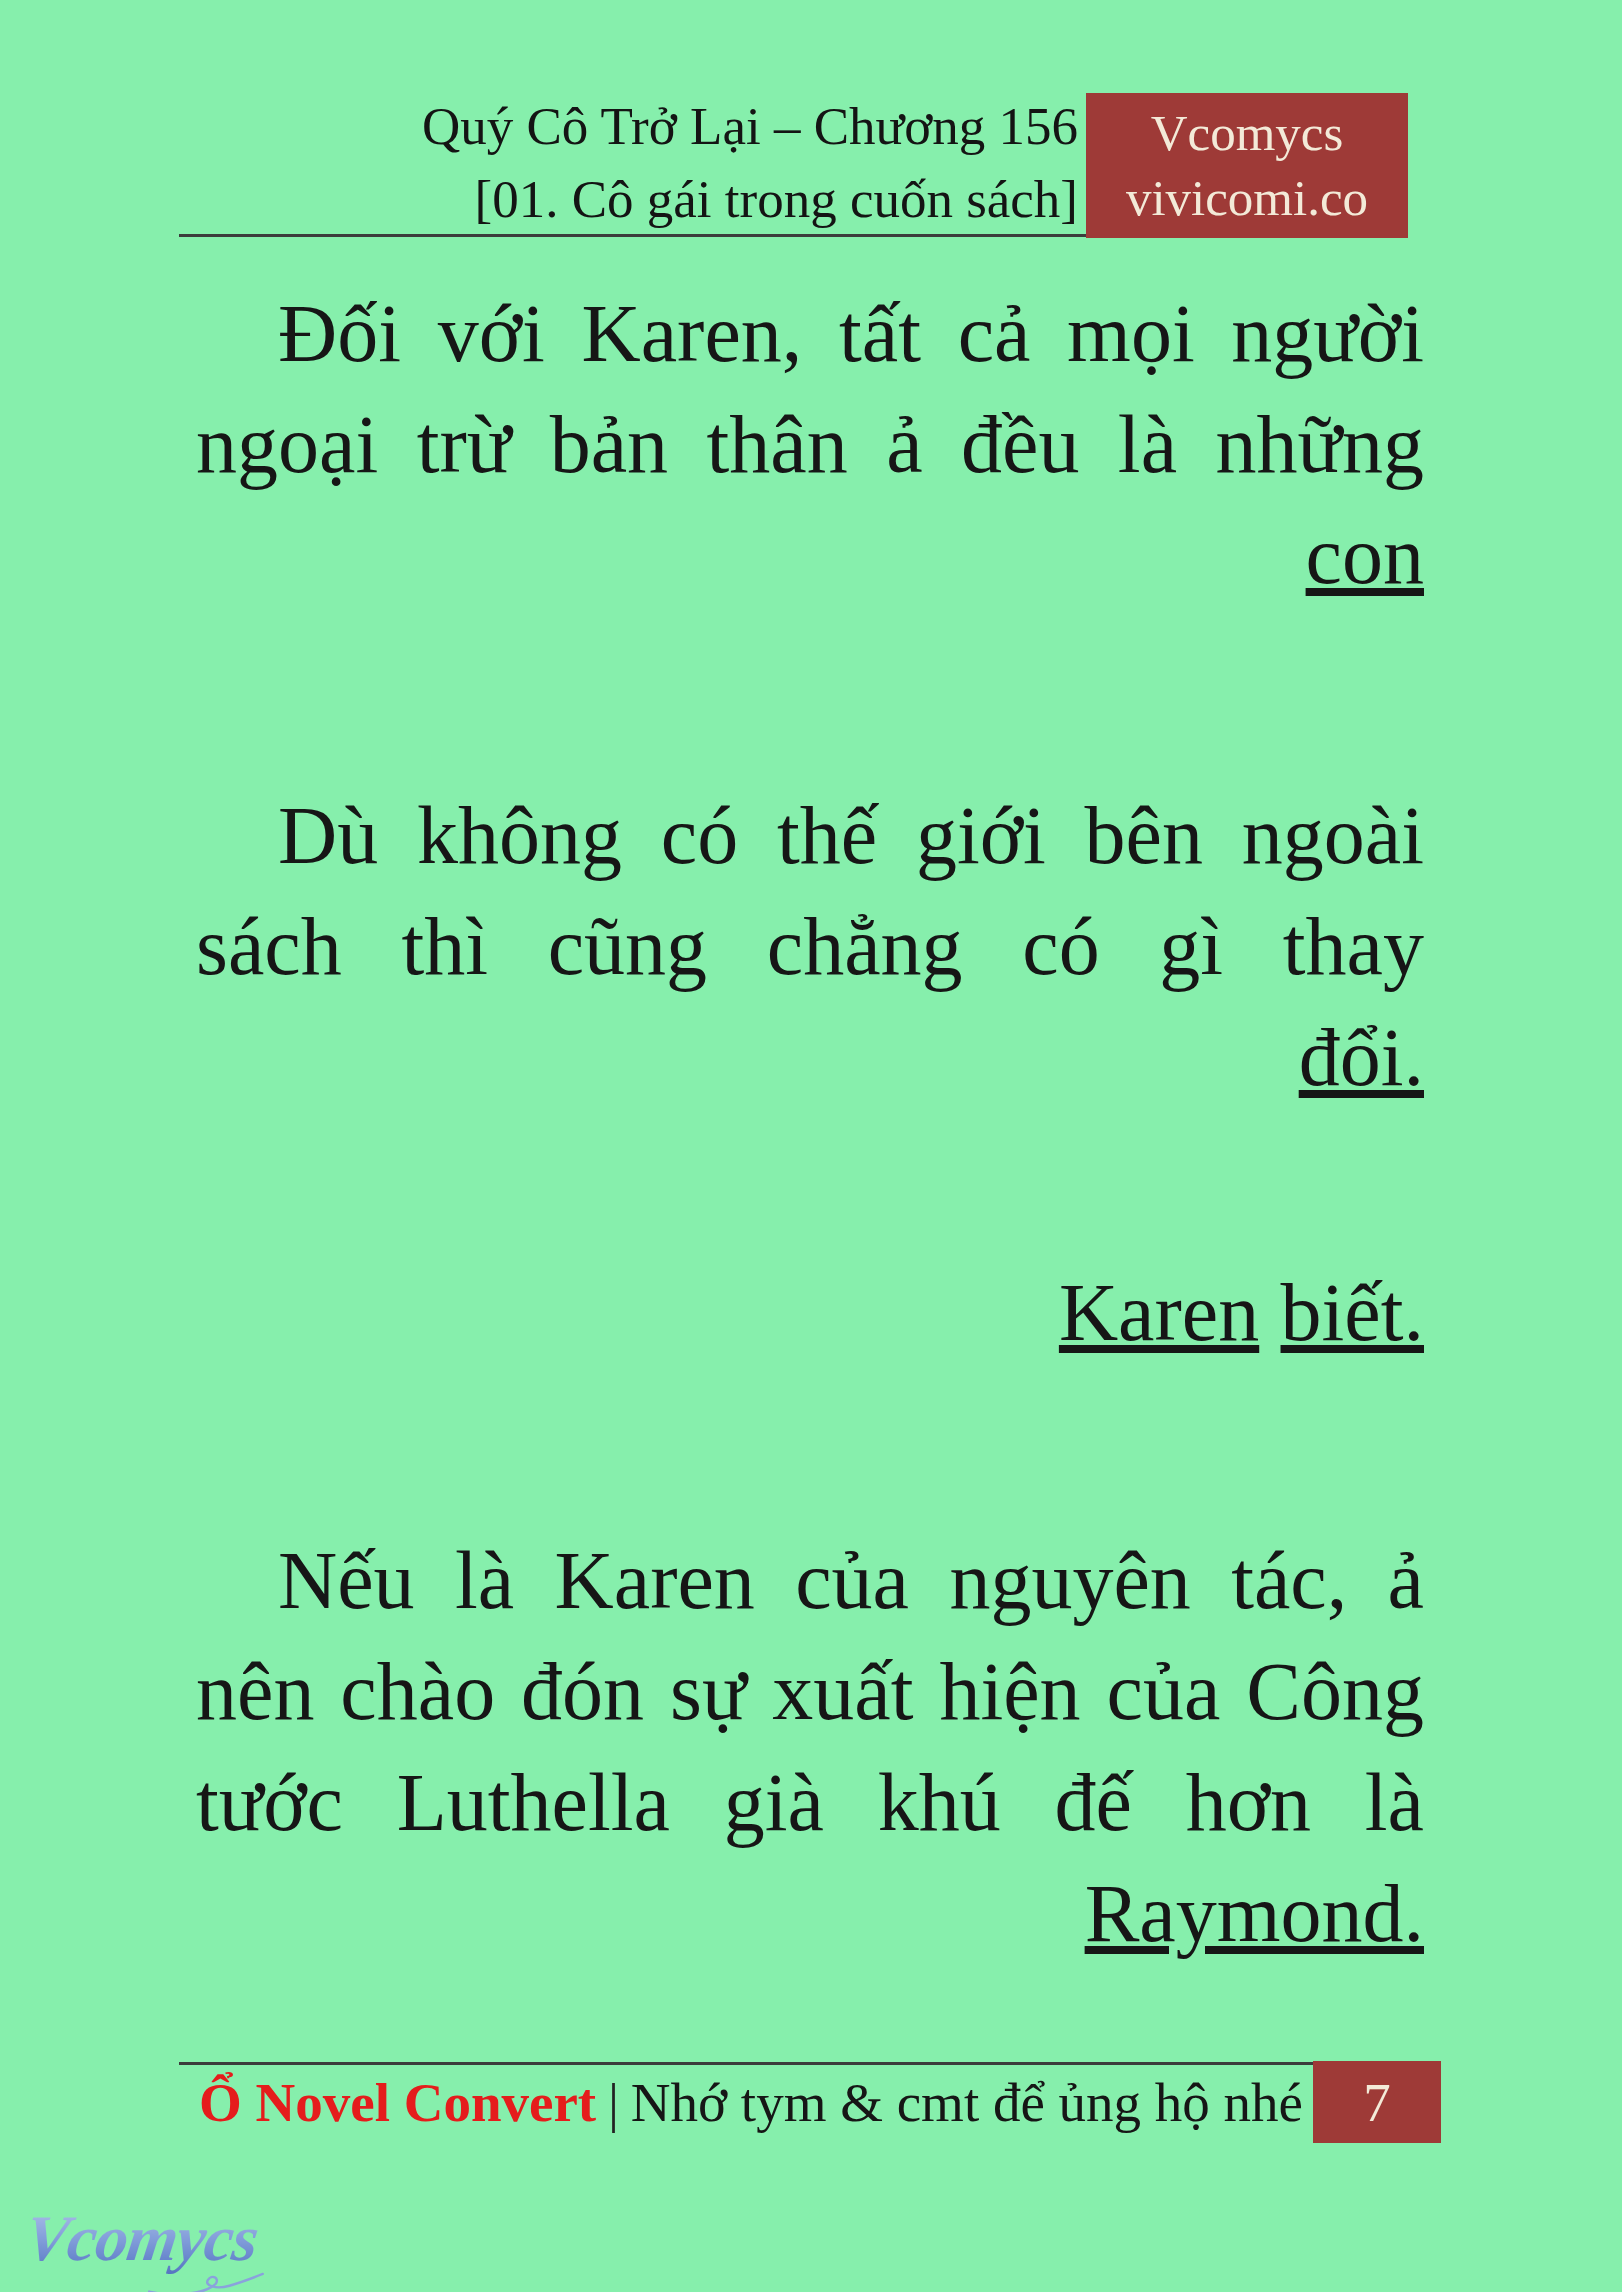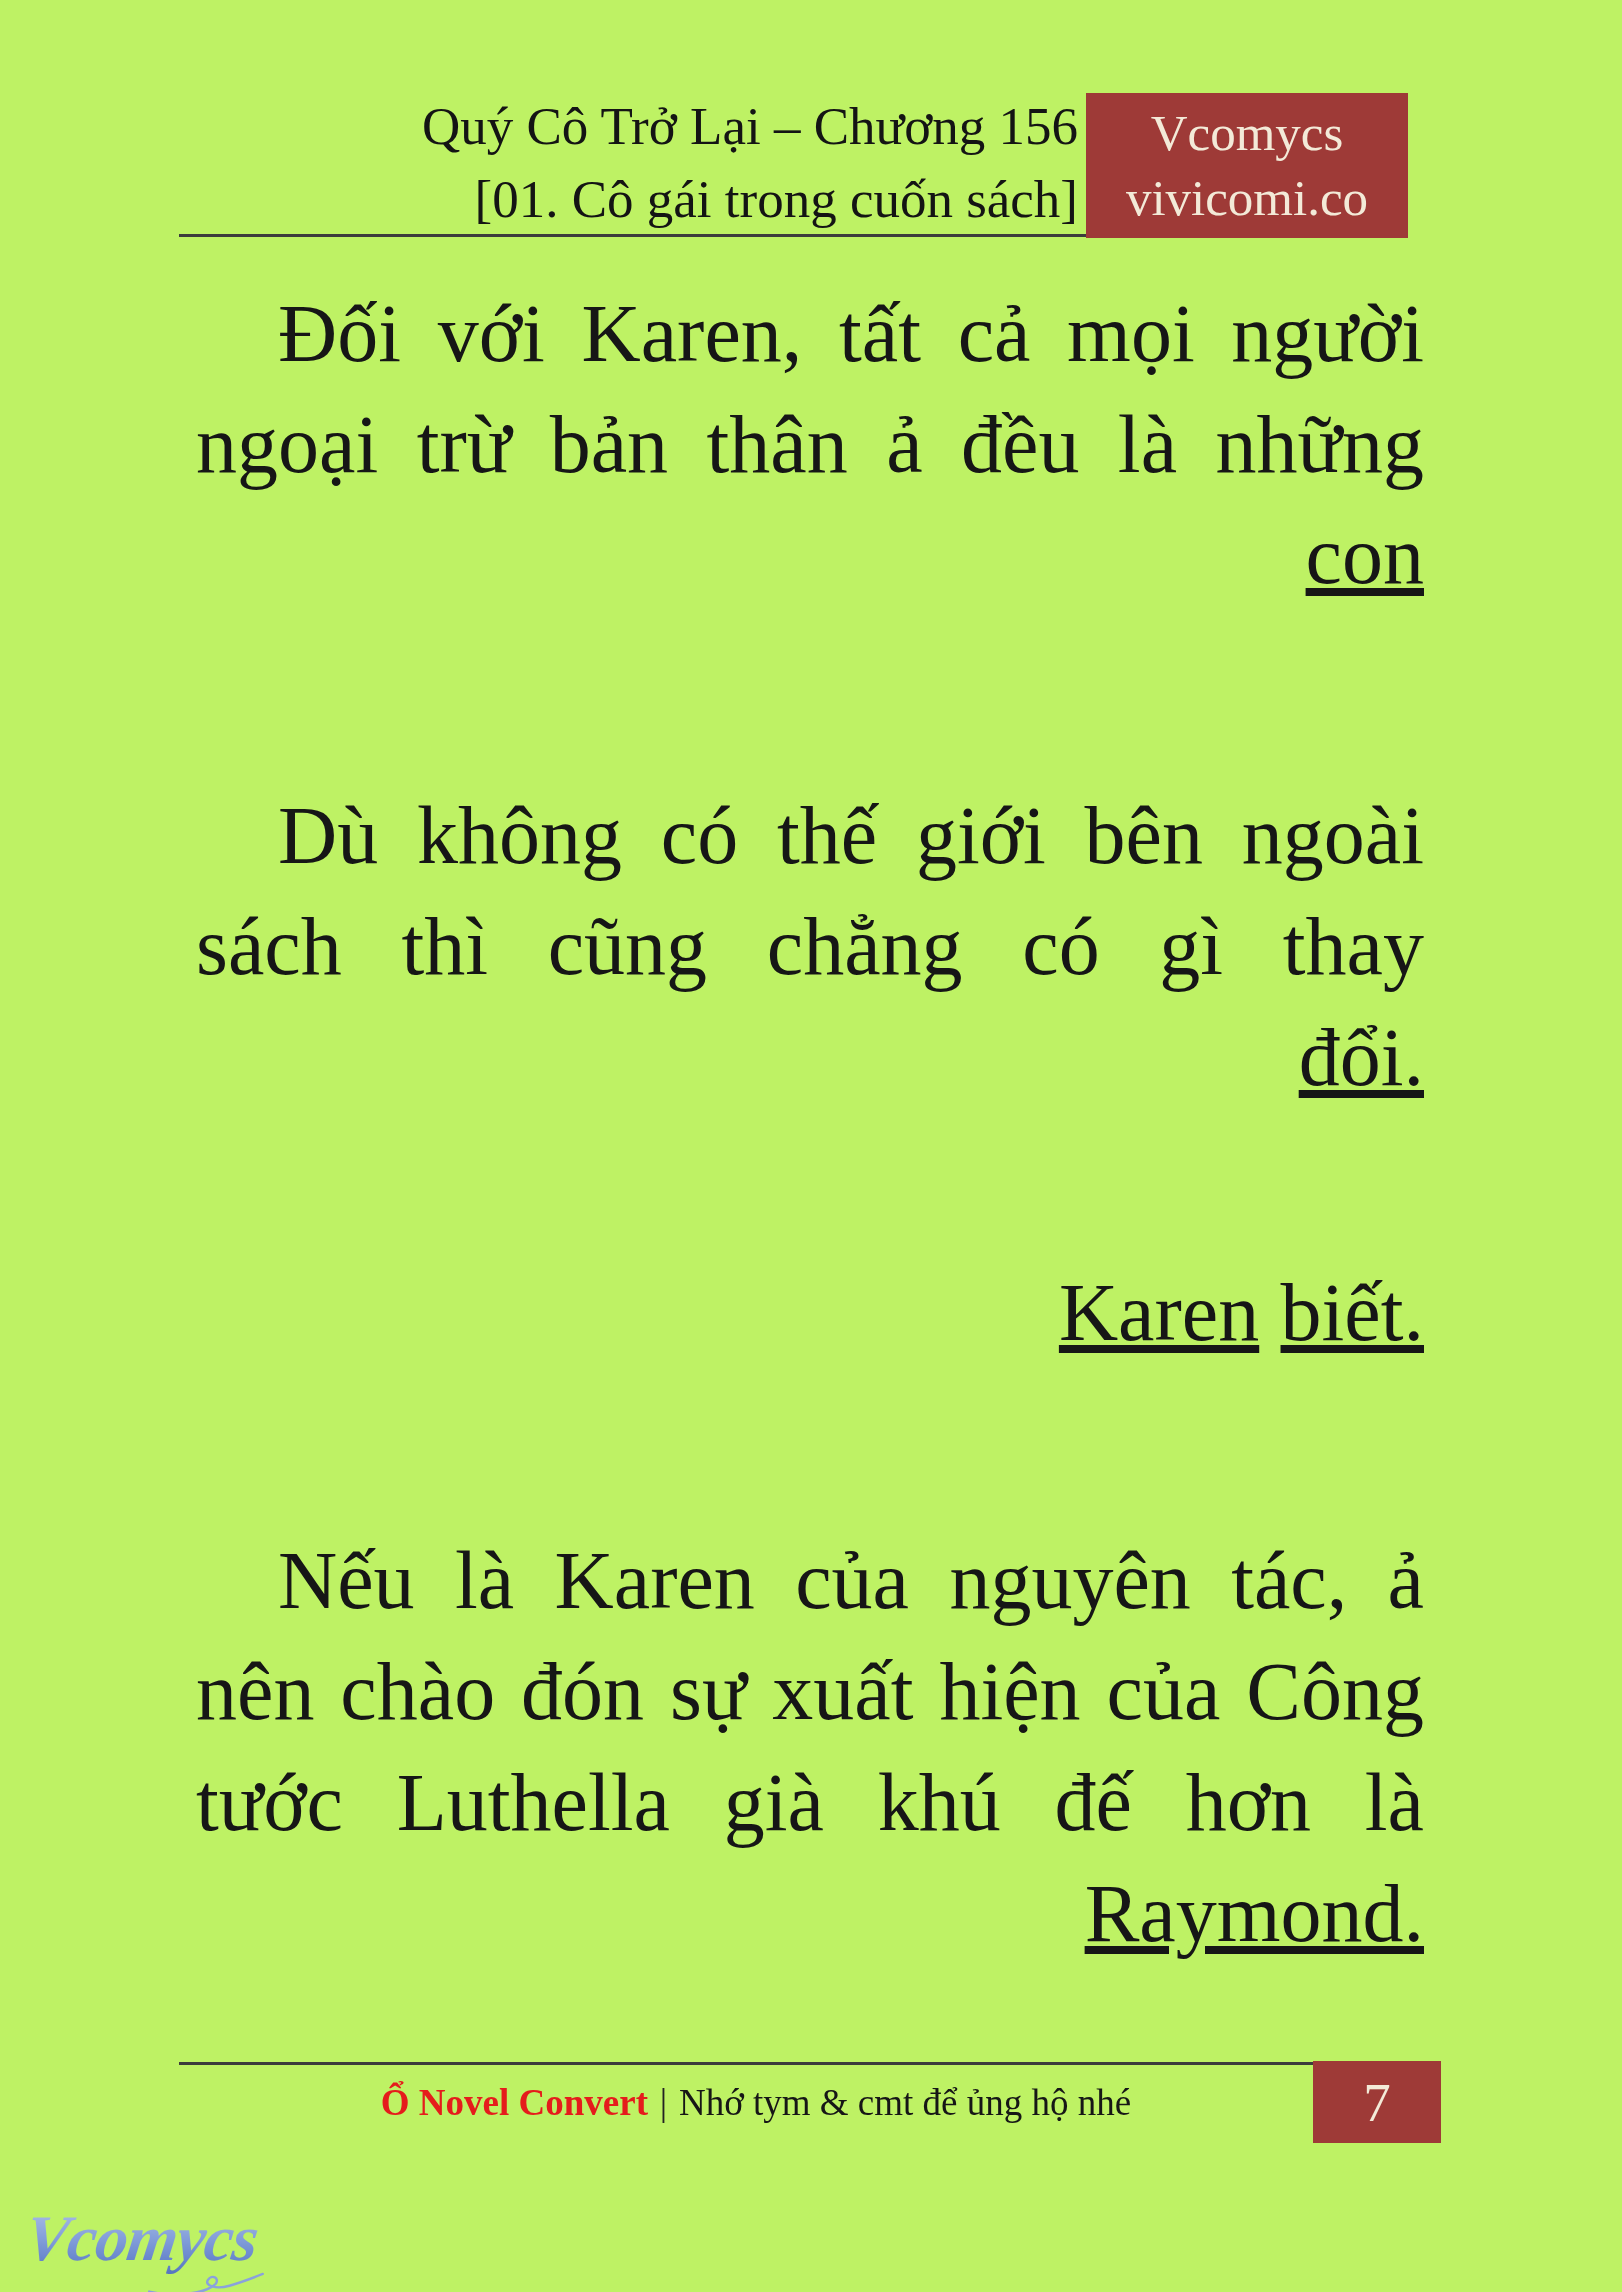--- a/index.html
+++ b/index.html
@@ -1,17 +1,17 @@
 <!DOCTYPE html>
 <html style="--box-red: #9e3a37; --accent-red: #e51c1c; --cream: #f3ead8; --rule: #3c3c3c;"><head>
 <meta charset="utf-8">
 <style>
   html,body { margin:0; padding:0; background:#ffffff; }
   .page {
-    position:relative; width:1622px; height:2293px; background:#bef264;
+    position:relative; width:1622px; height:2293px; background:#86efac;
     font-family:"Liberation Serif","DejaVu Serif",serif; overflow:hidden;
   }
 
   
   .header-text {
     position:absolute; left:179px; top:90px; width:899px;
     text-align:right; font-size:53px; line-height:73px; color:#141414;
     white-space:nowrap;
   }
   .header-rule {
@@ -38,22 +38,22 @@
   .line span { white-space:nowrap; }
   .line.first { margin-left:82px; }
   .line.last { justify-content:flex-end; gap:0.26em;text-decoration:underline; }
 
   
   .footer-rule {
     position:absolute; left:179px; top:2062px; width:1262px; height:2.9px;
     background:var(--rule);
   }
   .footer-text {
-    position:absolute; left:194px; top:2066px; width:1124px;
-    text-align:center; font-size:37px; line-height:74px; white-space:nowrap;
+    position:absolute; left:179px; top:2066px; width:1124px;
+    text-align:right; font-size:55px; line-height:74px; white-space:nowrap;
   }
   .footer-brand { color:var(--accent-red); font-weight:bold; }
   .footer-sep { color:#222222; padding:0 11.8px; font-weight:normal; }
   .footer-note { color:#161616; }
   .page-box {
     position:absolute; left:1313px; top:2061px; width:128px; height:82px;
     background:var(--box-red); color:var(--cream);
     display:flex; align-items:center; justify-content:center; font-size:55px;
   }
 

